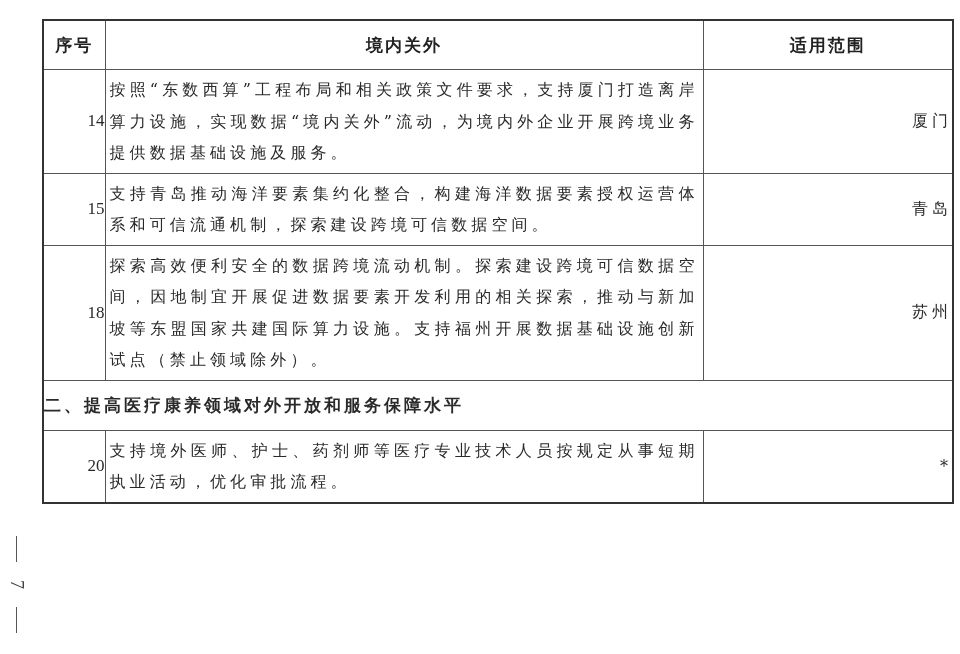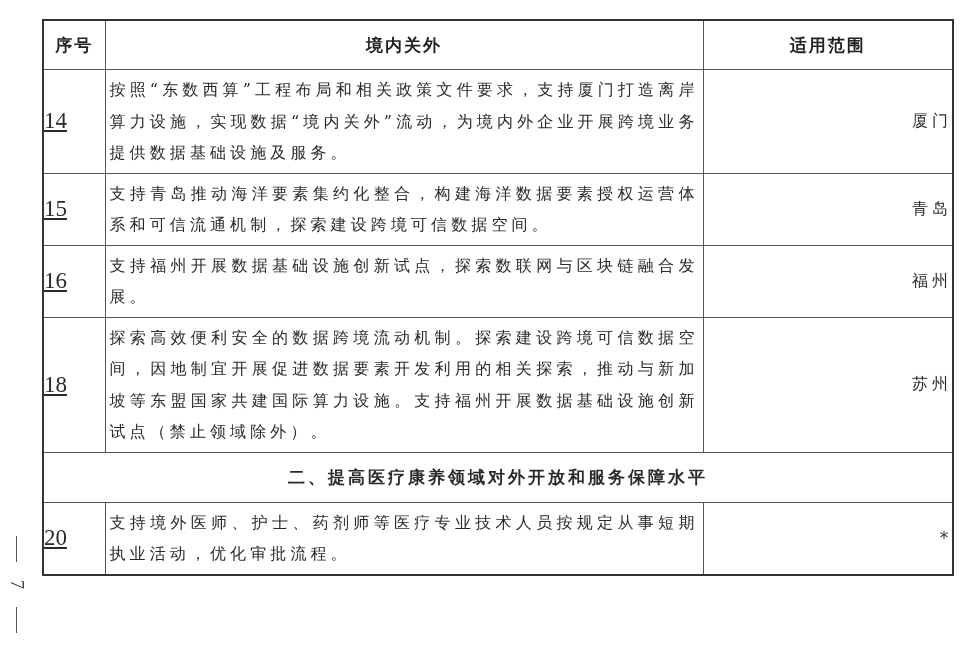--- a/index.html
+++ b/index.html
@@ -10,25 +10,25 @@
     .page-num .dash { width: 1px; height: 26px; background: #555; }
     .page-num .num { font-size: 18px; transform: rotate(90deg); margin: 12px 0; font-family: "Liberation Serif", serif; }
     table.task-table { position: absolute; left: 42px; top: 19px; width: 910px;
                        border-collapse: collapse; border: 2px solid #333; table-layout: fixed; }
     .task-table td, .task-table th { border: 1px solid #555; padding: 0; vertical-align: middle; }
     .task-table col.c1 { width: 62px; }
     .task-table col.c2 { width: 598px; }
     .task-table col.c3 { width: 250px; }
     .task-table th { font-family: Liberation Serif, serif; font-weight: bold; font-size: 17px;
                      letter-spacing: 2px; height: 48px; color: #222; }
-    .task-table td.no { text-align: left; font-size: 23px; font-family: "Liberation Serif", serif; text-decoration: underline; }
+    .task-table td.no { text-align: right; font-size: 17px; font-family: "Liberation Serif", serif; }
     .task-table td.content { padding: 4px 4px; font-size: 16px; line-height: 31.5px; letter-spacing: 4.1px;
                              text-align: justify; }
     .task-table td.scope { text-align: right; font-size: 16px; letter-spacing: 4px; }
-    .task-table td.section { text-align: center; font-family: Liberation Mono, monospace; font-weight: bold;
+    .task-table td.section { text-align: left; font-family: Liberation Mono, monospace; font-weight: bold;
                              font-size: 17px; letter-spacing: 3px; height: 49px; margin-left: 44px; }
   </style>
 </head>
 <body>
 
 <div class="page-num">
   <div class="dash"></div>
   <div class="num">7</div>
   <div class="dash"></div>
 </div>
@@ -50,25 +50,20 @@
     <tr style="height:96px">
       <td class="no">14</td>
       <td class="content">按照“东数西算”工程布局和相关政策文件要求，支持厦门打造离岸算力设施，实现数据“境内关外”流动，为境内外企业开展跨境业务提供数据基础设施及服务。</td>
       <td class="scope">厦门</td>
     </tr>
     <tr style="height:64px">
       <td class="no">15</td>
       <td class="content">支持青岛推动海洋要素集约化整合，构建海洋数据要素授权运营体系和可信流通机制，探索建设跨境可信数据空间。</td>
       <td class="scope">青岛</td>
     </tr>
-    <tr style="height:64px">
-      <td class="no">16</td>
-      <td class="content">支持福州开展数据基础设施创新试点，探索数联网与区块链融合发展。</td>
-      <td class="scope">福州</td>
-    </tr>
     <tr style="height:126px">
       <td class="no">18</td>
       <td class="content">探索高效便利安全的数据跨境流动机制。探索建设跨境可信数据空间，因地制宜开展促进数据要素开发利用的相关探索，推动与新加坡等东盟国家共建国际算力设施。支持福州开展数据基础设施创新试点（禁止领域除外）。</td>
       <td class="scope">苏州</td>
     </tr>
     <tr>
       <td class="section" colspan="3">二、提高医疗康养领域对外开放和服务保障水平</td>
     </tr>
     <tr style="height:67px">
       <td class="no">20</td>

